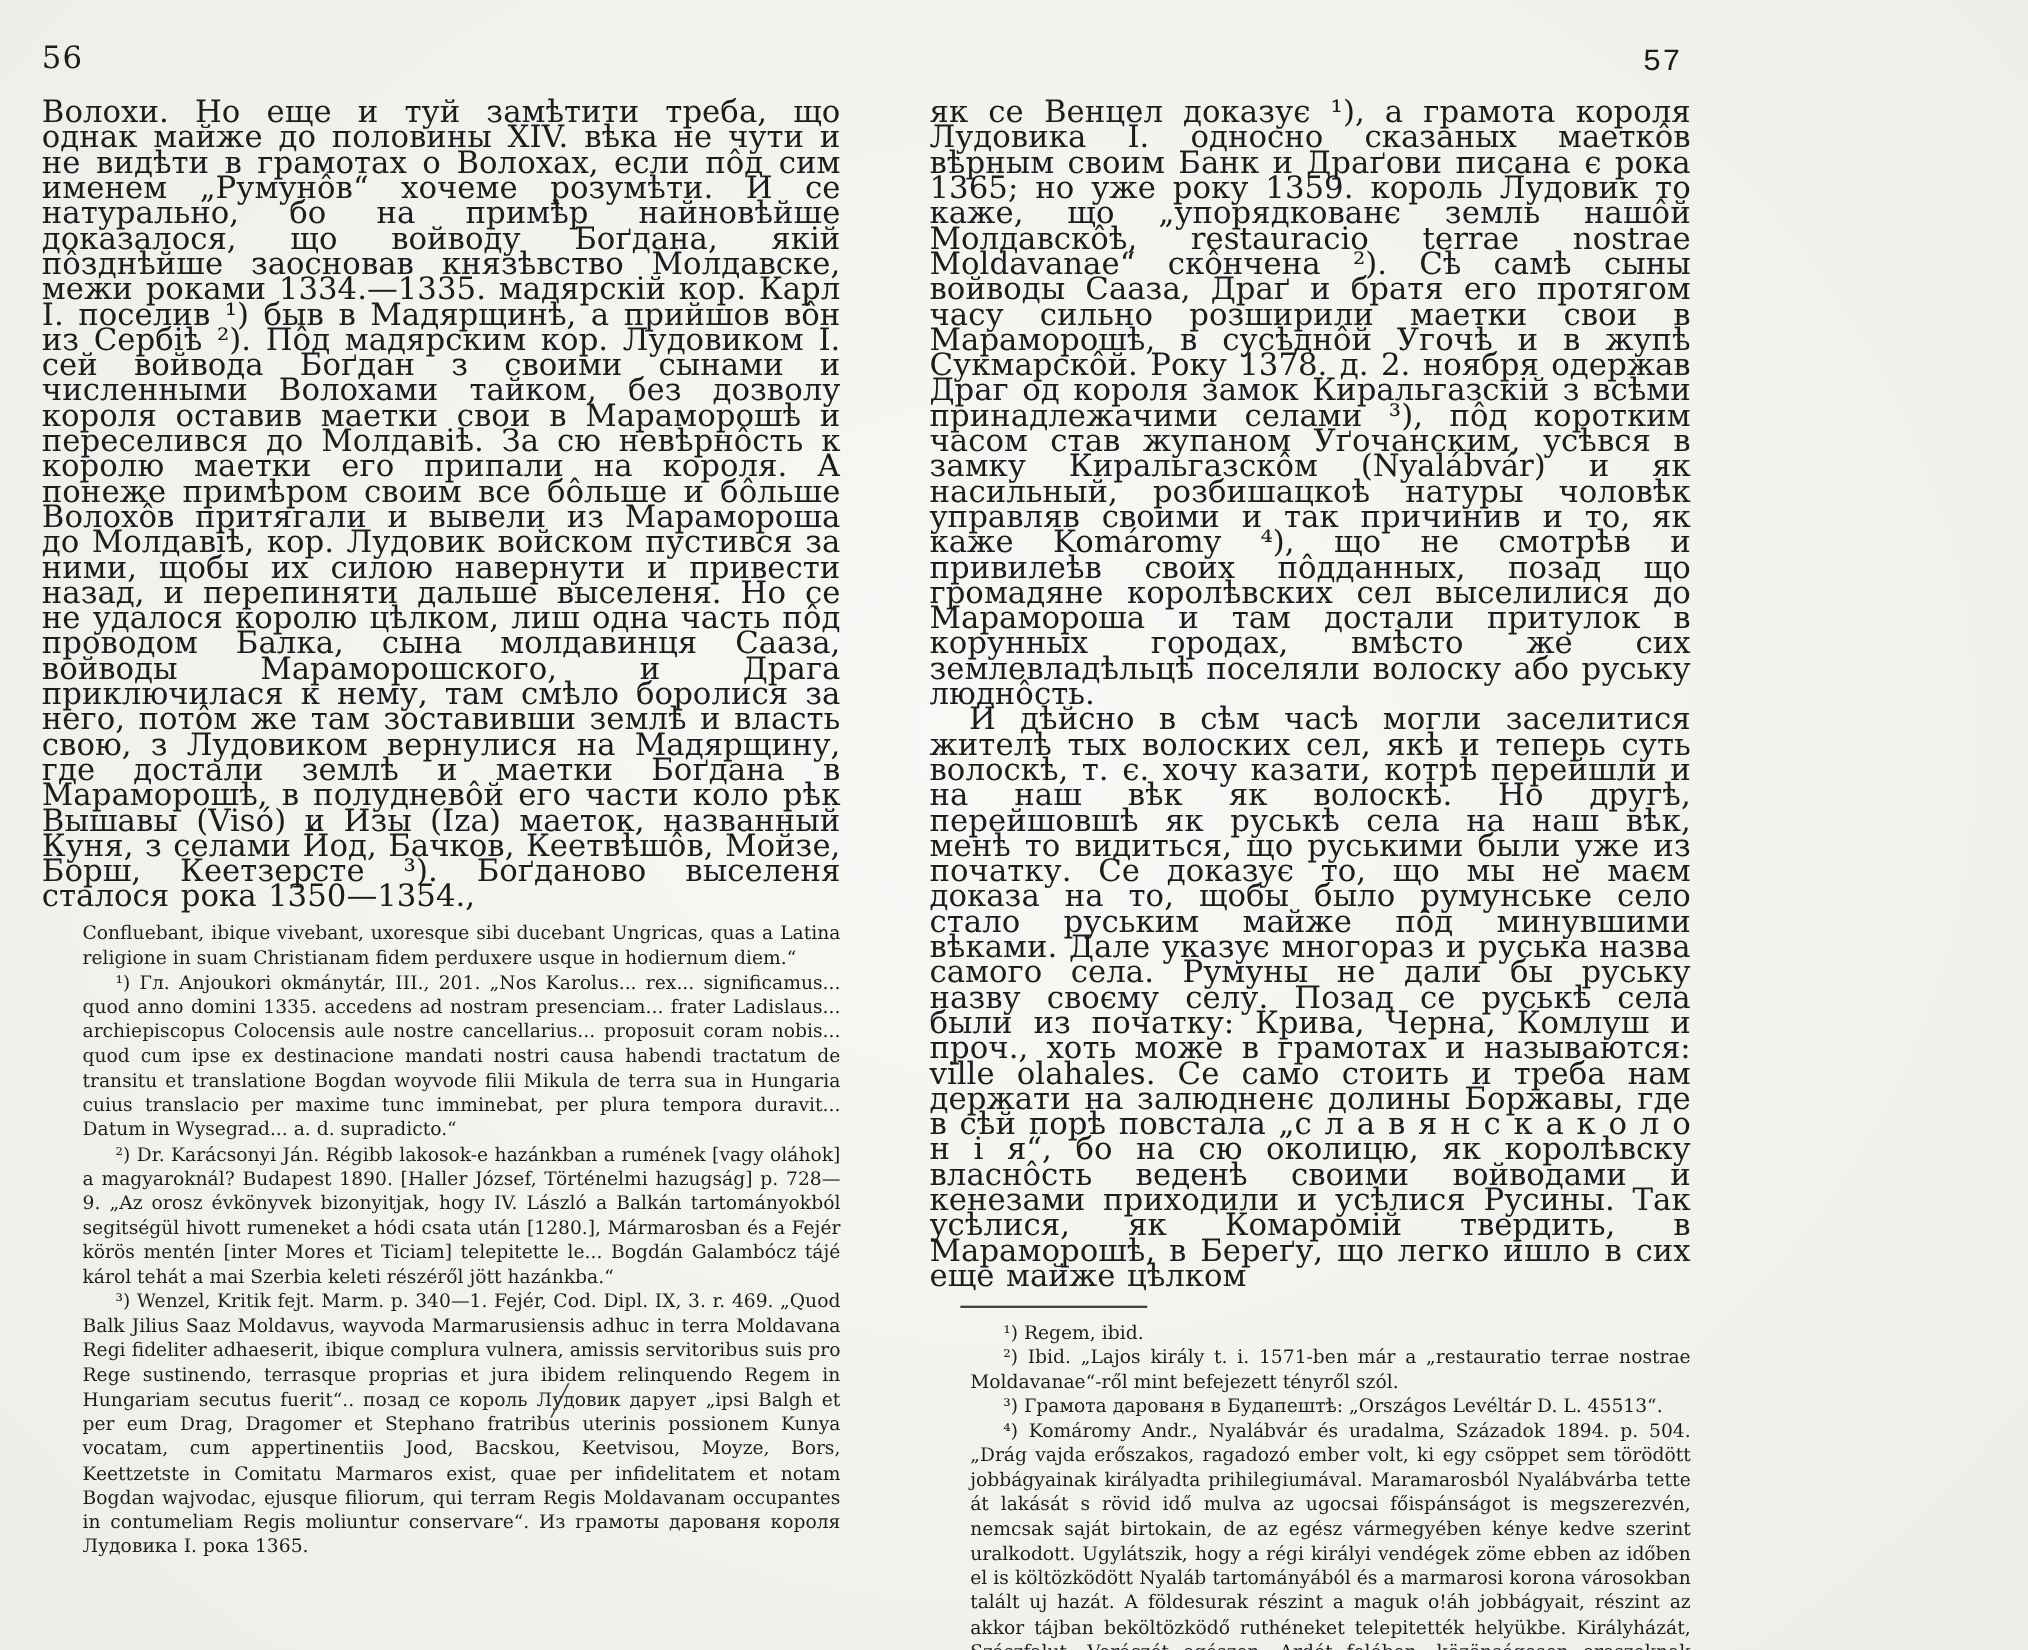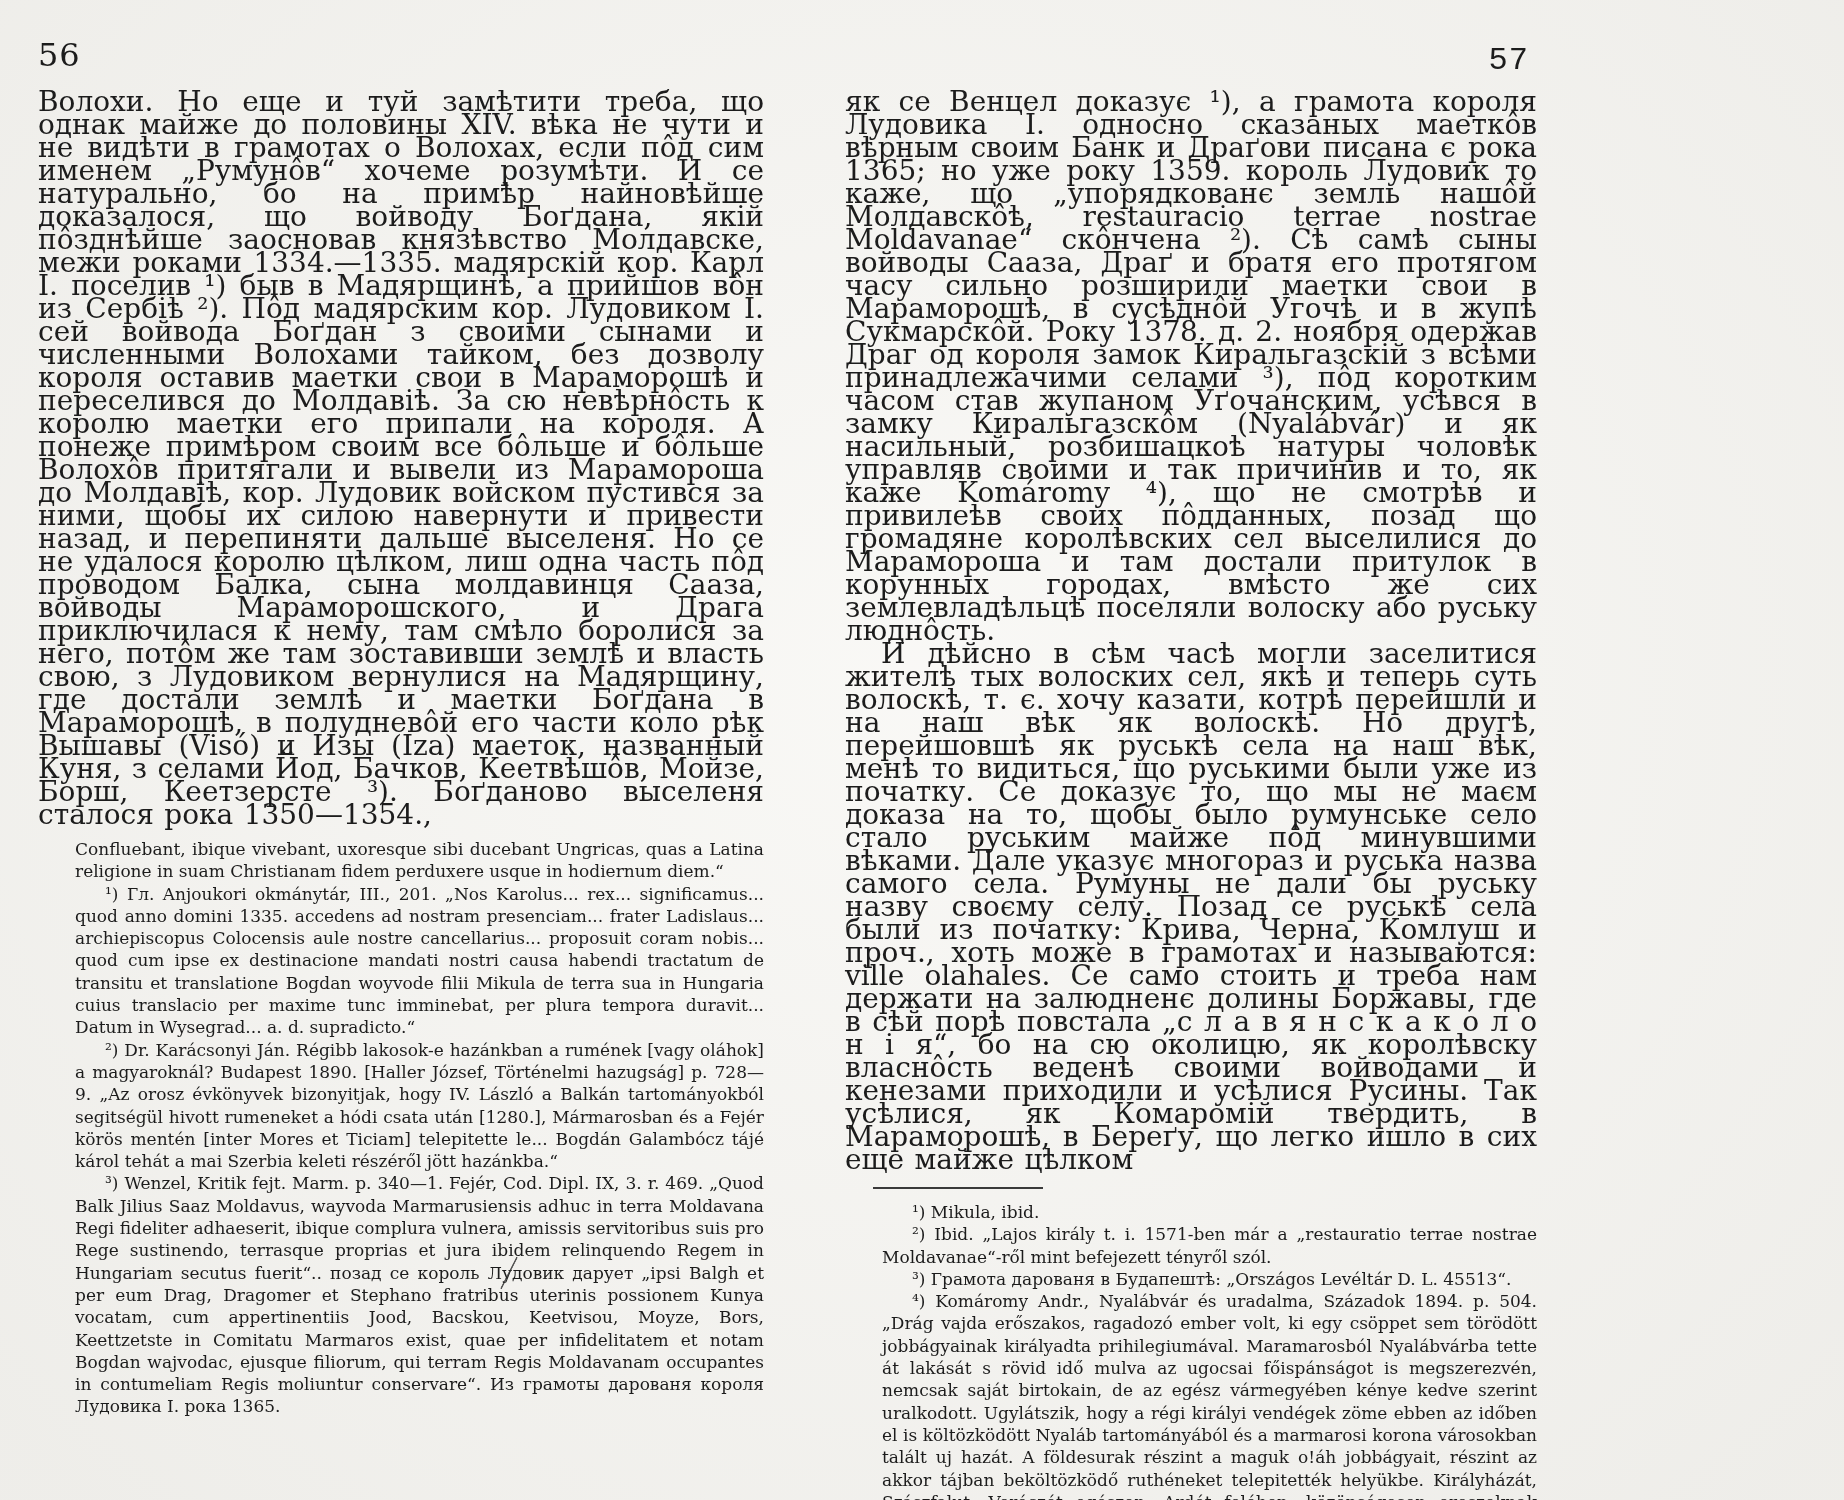--- a/index.html
+++ b/index.html
@@ -23,21 +23,21 @@
     background:
       radial-gradient(ellipse at 50% 45%, rgba(255,255,255,0.35), rgba(0,0,0,0.03) 95%),
       var(--paper);
   }
   .page { position: absolute; top: 0; height: 1500px; }
   .page-left  { left: 38px;  width: 726px; }
   .page-right { left: 845px; width: 692px; }
 
   .page-number {
     position: absolute;
-    font-size: 32px;
+    font-size: 28px;
     letter-spacing: 1px;
     color: var(--ink);
   }
   .pn-left  { top: 36px; left: 0; }
   .pn-right { top: 42px; right: 8px; font-family: Liberation Mono, monospace; }
 
   .text-block { position: absolute; left: 0; right: 0; top: 90px; }
 
   .main p {
     margin: 0;
@@ -105,21 +105,21 @@
 
     <div class="text-block">
       <div class="main">
         <p>як се Венцел доказує ¹), а грамота короля Лудовика I. односно сказаных маеткôв вѣрным своим Банк и Драґови писана є рока 1365; но уже року 1359. король Лудовик то каже, що „упорядкованє земль нашôй Молдавскôѣ, restauracio terrae nostrae Moldavanae“ скôнчена ²). Сѣ самѣ сыны войводы Сааза, Драґ и братя его протягом часу сильно розширили маетки свои в Мараморошѣ, в сусѣднôй Угочѣ и в жупѣ Сукмарскôй. Року 1378. д. 2. ноября одержав Драг од короля замок Киральгазскій з всѣми принадлежачими селами ³), пôд коротким часом став жупаном Уґочанским, усѣвся в замку Киральгазскôм (Nyalábvár) и як насильный, розбишацкоѣ натуры чоловѣк управляв своими и так причинив и то, як каже Komáromy ⁴), що не смотрѣв и привилеѣв своих пôдданных, позад що громадяне королѣвских сел выселилися до Марамороша и там достали притулок в корунных городах, вмѣсто же сих землевладѣльцѣ поселяли волоску або руську люднôсть.</p>
         <p class="indent">И дѣйсно в сѣм часѣ могли заселитися жителѣ тых волоских сел, якѣ и теперь суть волоскѣ, т. є. хочу казати, котрѣ перейшли и на наш вѣк як волоскѣ. Но другѣ, перейшовшѣ як руськѣ села на наш вѣк, менѣ то видиться, що руськими были уже из початку. Се доказує то, що мы не маєм доказа на то, щобы было румунське село стало руським майже пôд минувшими вѣками. Дале указує многораз и руська назва самого села. Румуны не дали бы руську назву своєму селу. Позад се руськѣ села были из початку: Крива, Черна, Комлуш и проч., хоть може в грамотах и называются: ville olahales. Се само стоить и треба нам держати на залюдненє долины Боржавы, где в сѣй порѣ повстала „с л а в я н с к а  к о л о н і я“, бо на сю околицю, як королѣвску власнôсть веденѣ своими войводами и кенезами приходили и усѣлися Русины. Так усѣлися, як Комаромій твердить, в Мараморошѣ, в Береґу, що легко ишло в сих еще майже цѣлком</p>
       </div>
 
       <div class="fn-rule"></div>
 
       <div class="footnotes">
-        <p>¹) Mikula, ibid.</p>
+        <p>¹) Regem, ibid.</p>
         <p>²) Ibid. „Lajos király t. i. 1571-ben már a „restauratio terrae nostrae Moldavanae“-ről mint befejezett tényről szól.</p>
         <p>³) Грамота дарованя в Будапештѣ: „Országos Levéltár D. L. 45513“.</p>
         <p>⁴) Komáromy Andr., Nyalábvár és uradalma, Századok 1894. p. 504. „Drág vajda erőszakos, ragadozó ember volt, ki egy csöppet sem törödött jobbágyainak királyadta prihilegiumával. Maramarosból Nyalábvárba tette át lakását s rövid idő mulva az ugocsai főispánságot is megszerezvén, nemcsak saját birtokain, de az egész vármegyében kénye kedve szerint uralkodott. Ugylátszik, hogy a régi királyi vendégek zöme ebben az időben el is költözködött Nyaláb tartományából és a marmarosi korona városokban talált uj hazát. A földesurak részint a maguk o!áh jobbágyait, részint az akkor tájban beköltözködő ruthéneket telepitették helyükbe. Királyházát, Szászfalut; Veréczét egészen, Ardót felében, közönségesen oroszoknak nevezett ruthén népek lakják ma is“.</p>
       </div>
     </div>
   </section>
 
 </div>
 
 </body></html>

